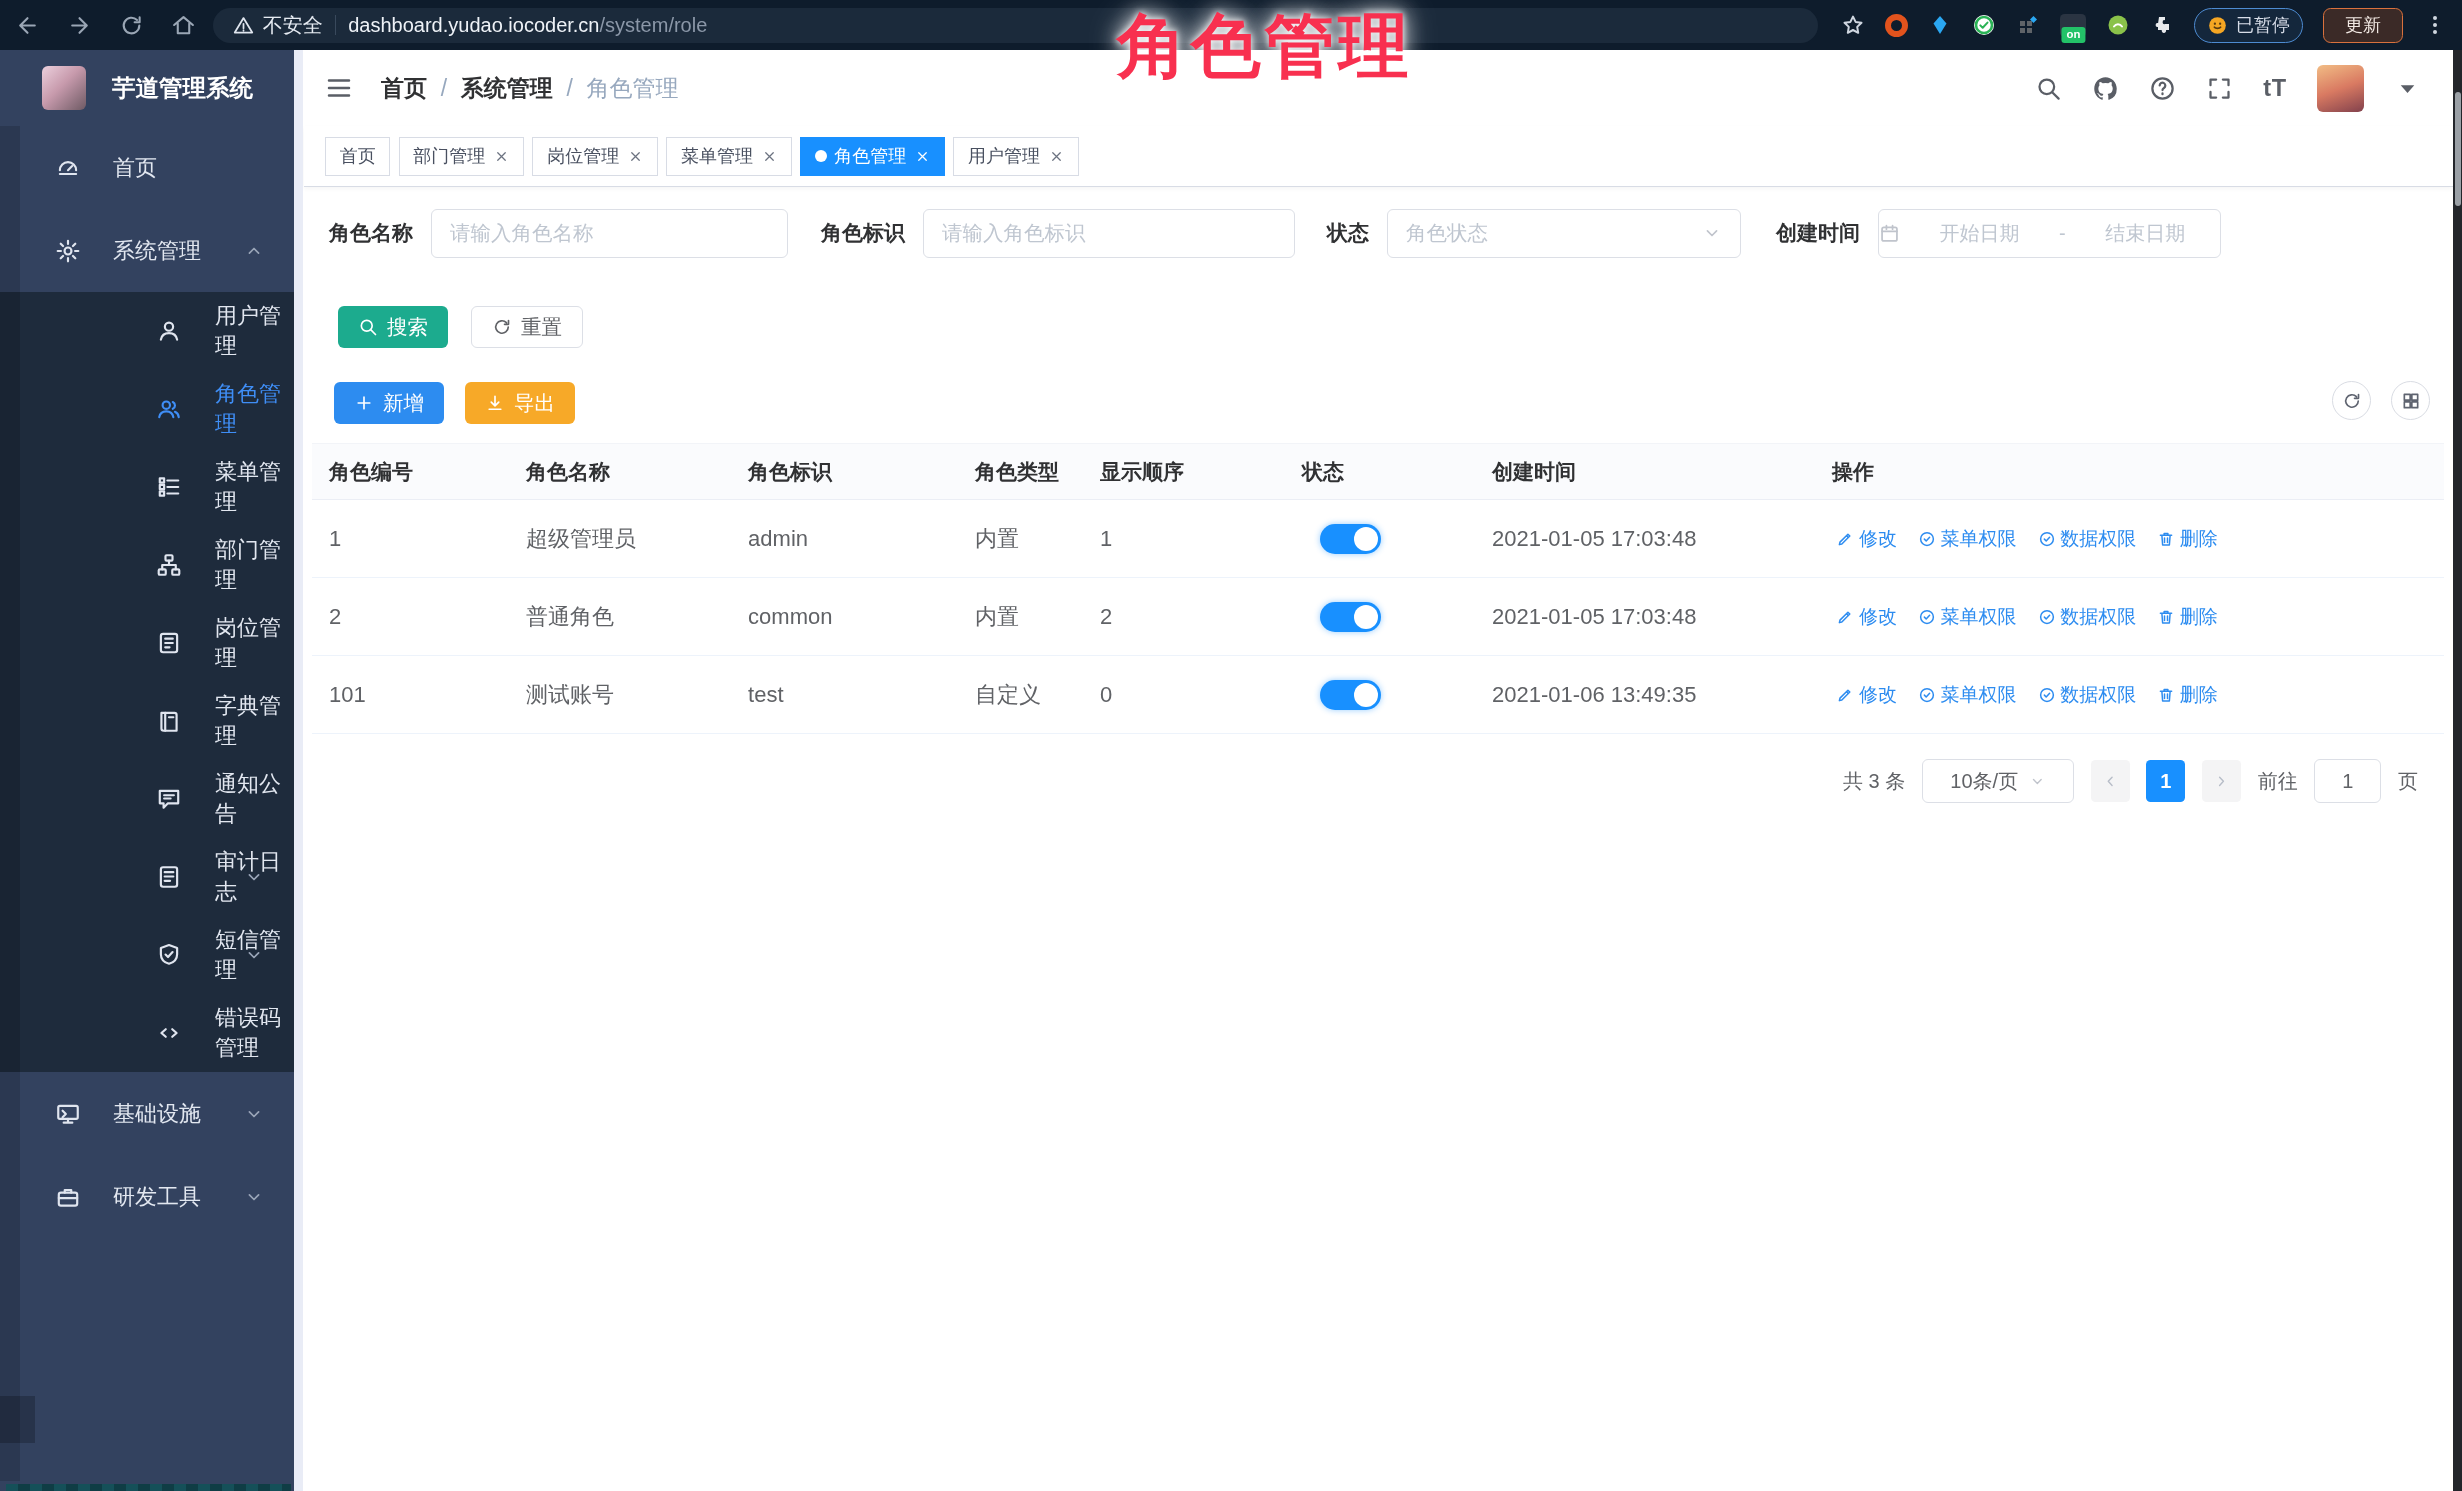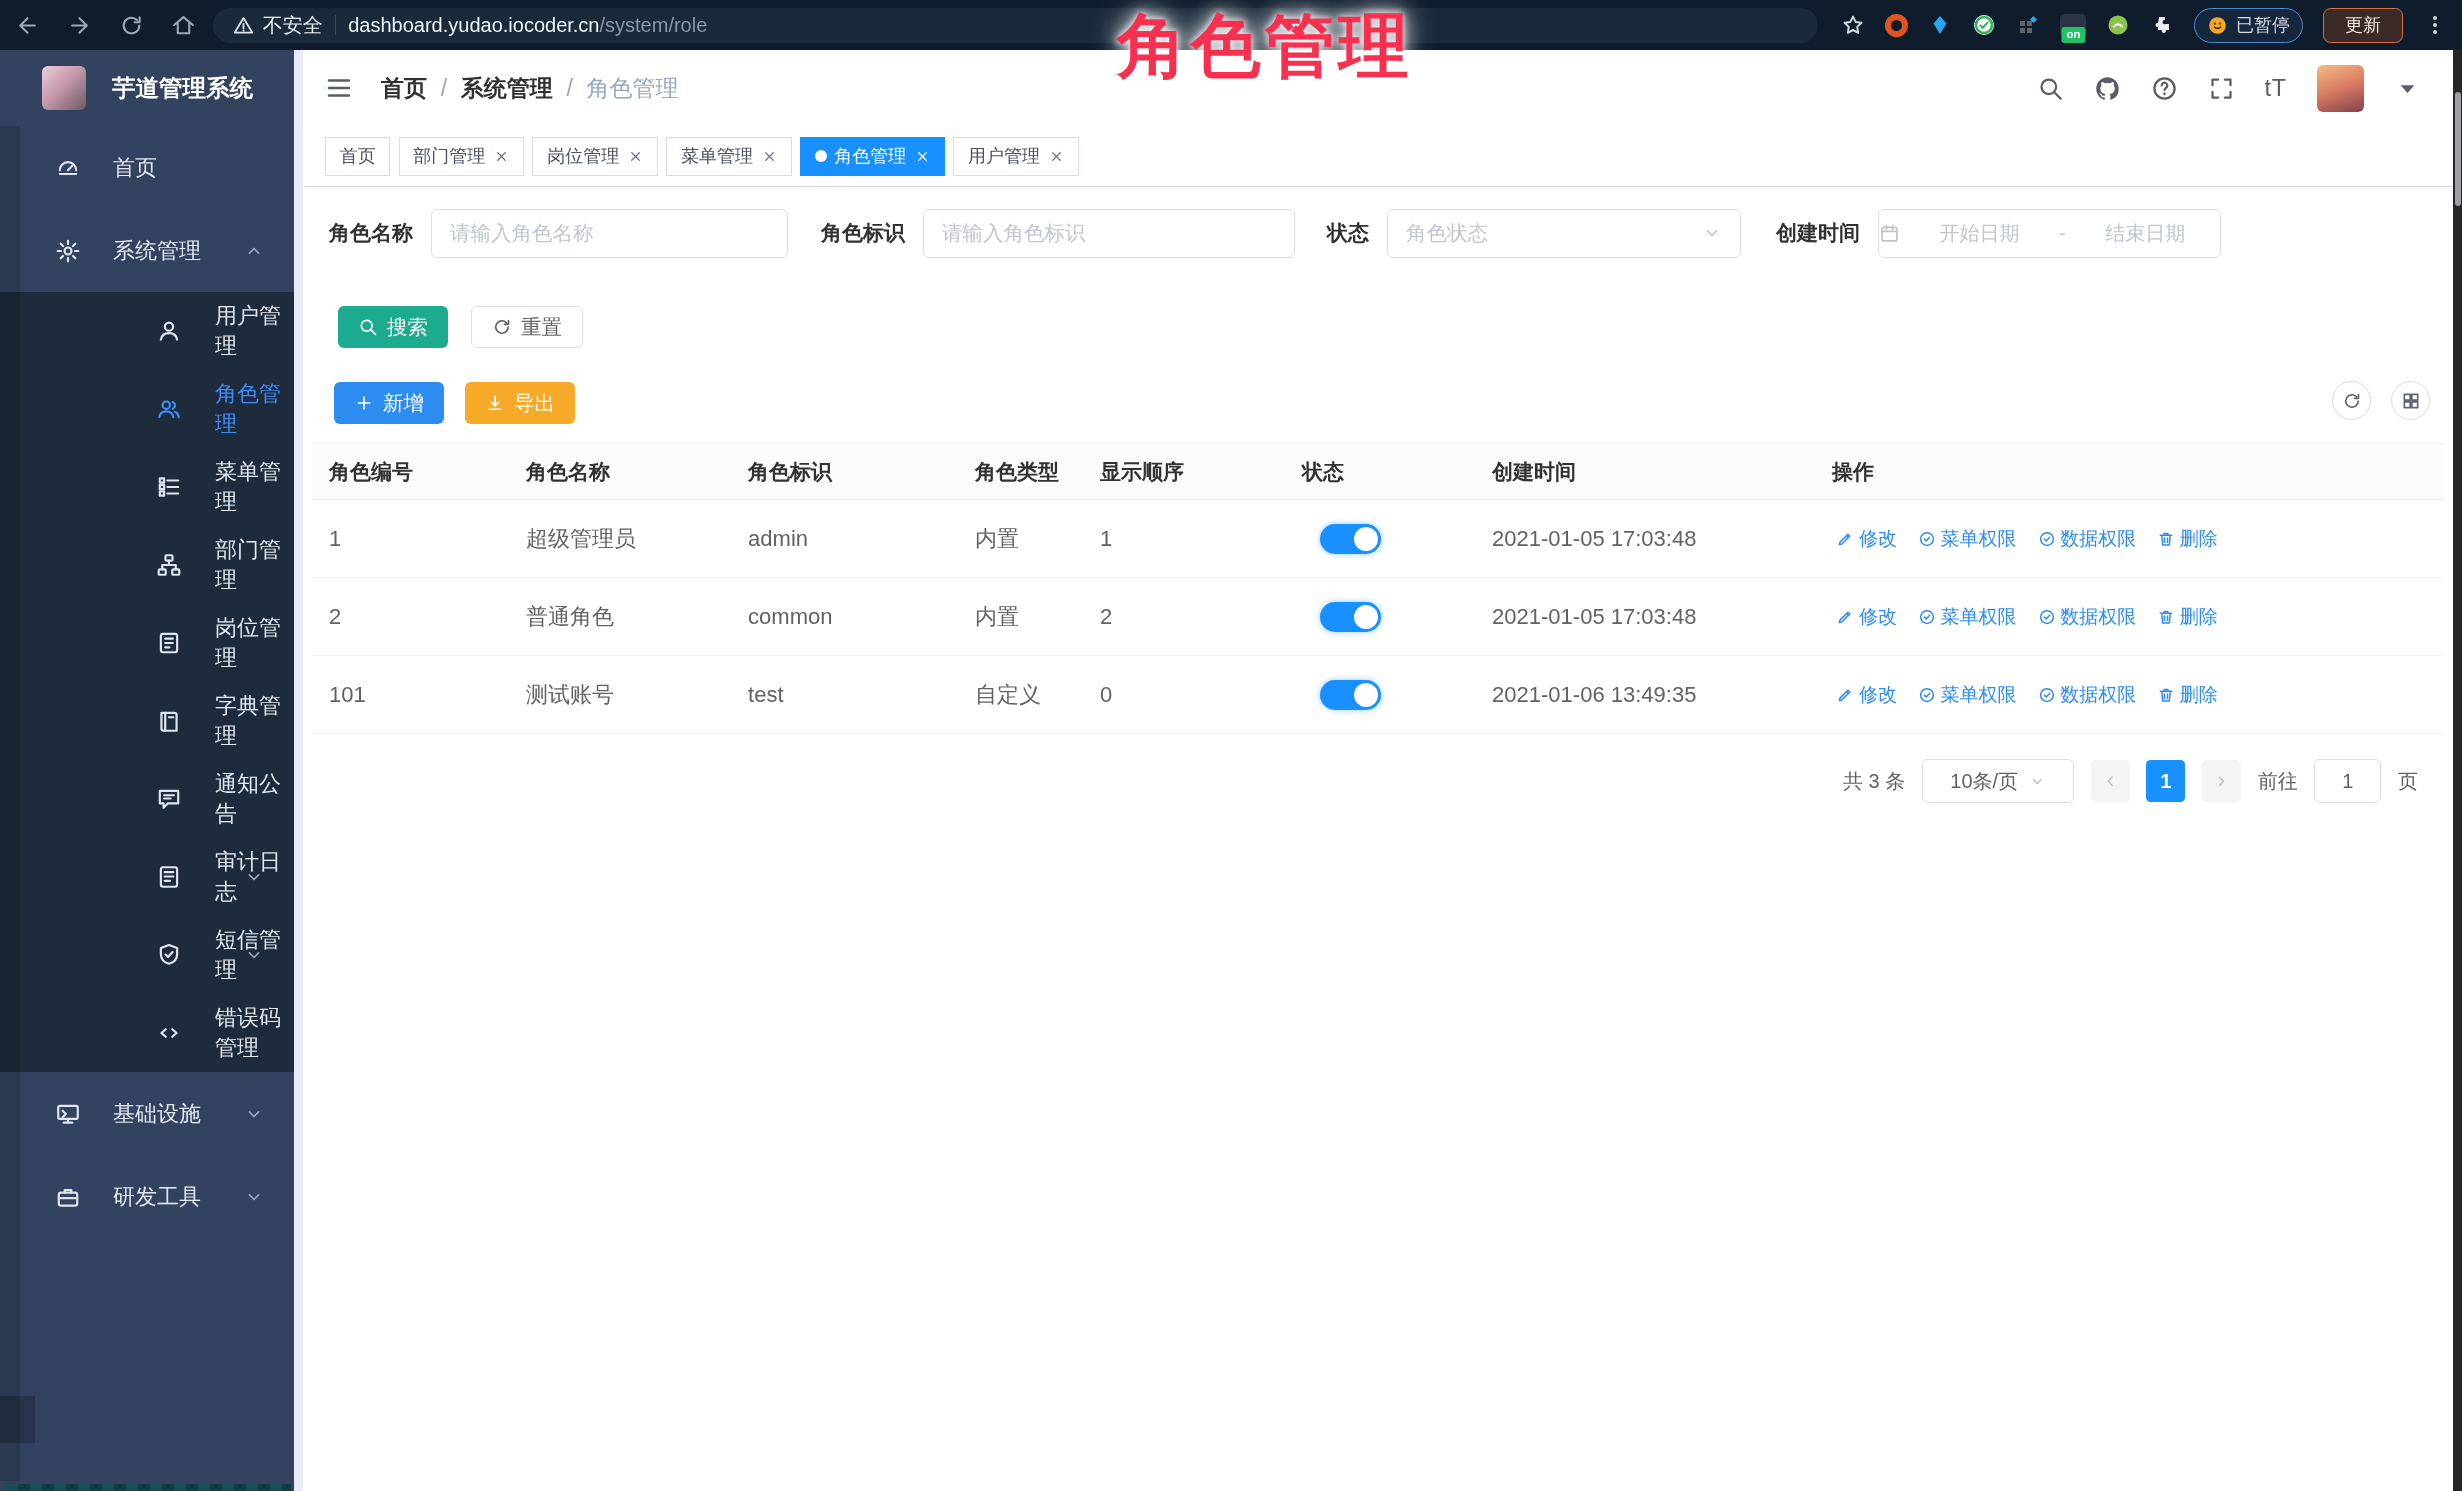--- a/index.html
+++ b/index.html
@@ -61,21 +61,21 @@
   .main{position:absolute;left:304px;top:50px;right:9px;bottom:0;background:#fff}
   .app-header{position:absolute;top:0;left:0;right:0;height:76px;display:flex;align-items:center;
     padding:0 32px 0 20px;box-sizing:border-box}
   .burger{width:30px;height:30px;color:#5a5e66}
   .crumbs{display:flex;align-items:center;margin-left:27px;font-size:23px}
   .crumb{color:#303133;font-weight:600}
   .crumb.last{color:#97a8be;font-weight:400}
   .crumb-sep{color:#97a8be;margin:0 13.7px;font-weight:400}
   .hdr-icons{margin-left:auto;display:flex;align-items:center;gap:30px;color:#5a5e66}
   .hdr-icons .ic{width:27px;height:27px}
-  .tT{font-size:23.5px;font-weight:400;color:#5a5e66;letter-spacing:0.8px}
+  .tT{font-size:23.5px;font-weight:700;color:#5a5e66;letter-spacing:0.8px}
   .avatar{width:47px;height:47px;border-radius:6px;
     background:linear-gradient(160deg,#f2bd85 0%,#d97a62 50%,#82414c 100%)}
   .caret{width:16.7px;height:16.7px;color:#5a5e66}
 
   .tags-bar{position:absolute;top:76px;left:0;right:0;height:61px;border-bottom:1.5px solid #d8dce5;
     box-shadow:0 2.3px 4.6px rgba(0,0,0,.04);display:flex;align-items:center;padding-left:21px;gap:8.3px;box-sizing:border-box}
   .tag{display:flex;align-items:center;height:39px;padding:0 13.7px;border:1.5px solid #d8dce5;background:#fff;
     color:#495060;font-size:18px;gap:7.6px;box-sizing:border-box;white-space:nowrap}
   .tag .dot{width:12px;height:12px;border-radius:50%;background:#fff}
   .tag.active{background:#1890ff;border-color:#1890ff;color:#fff}

